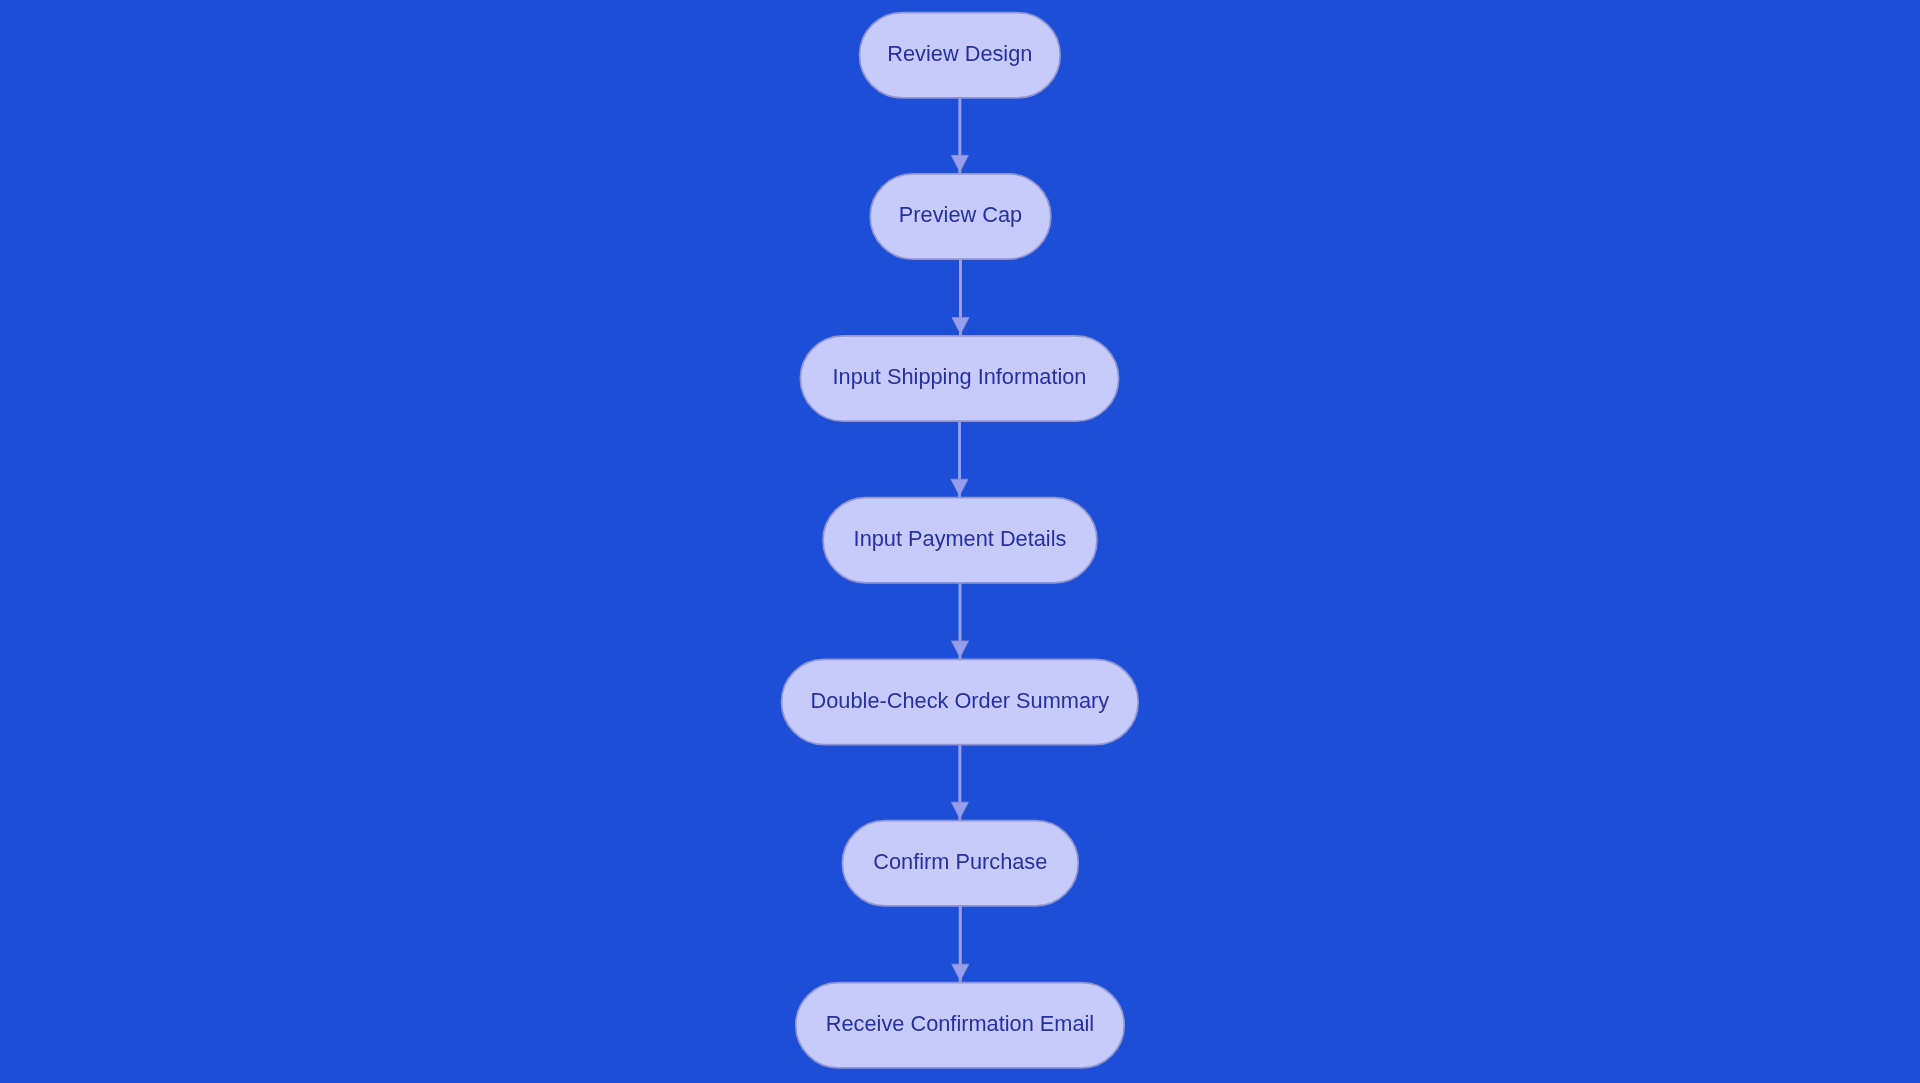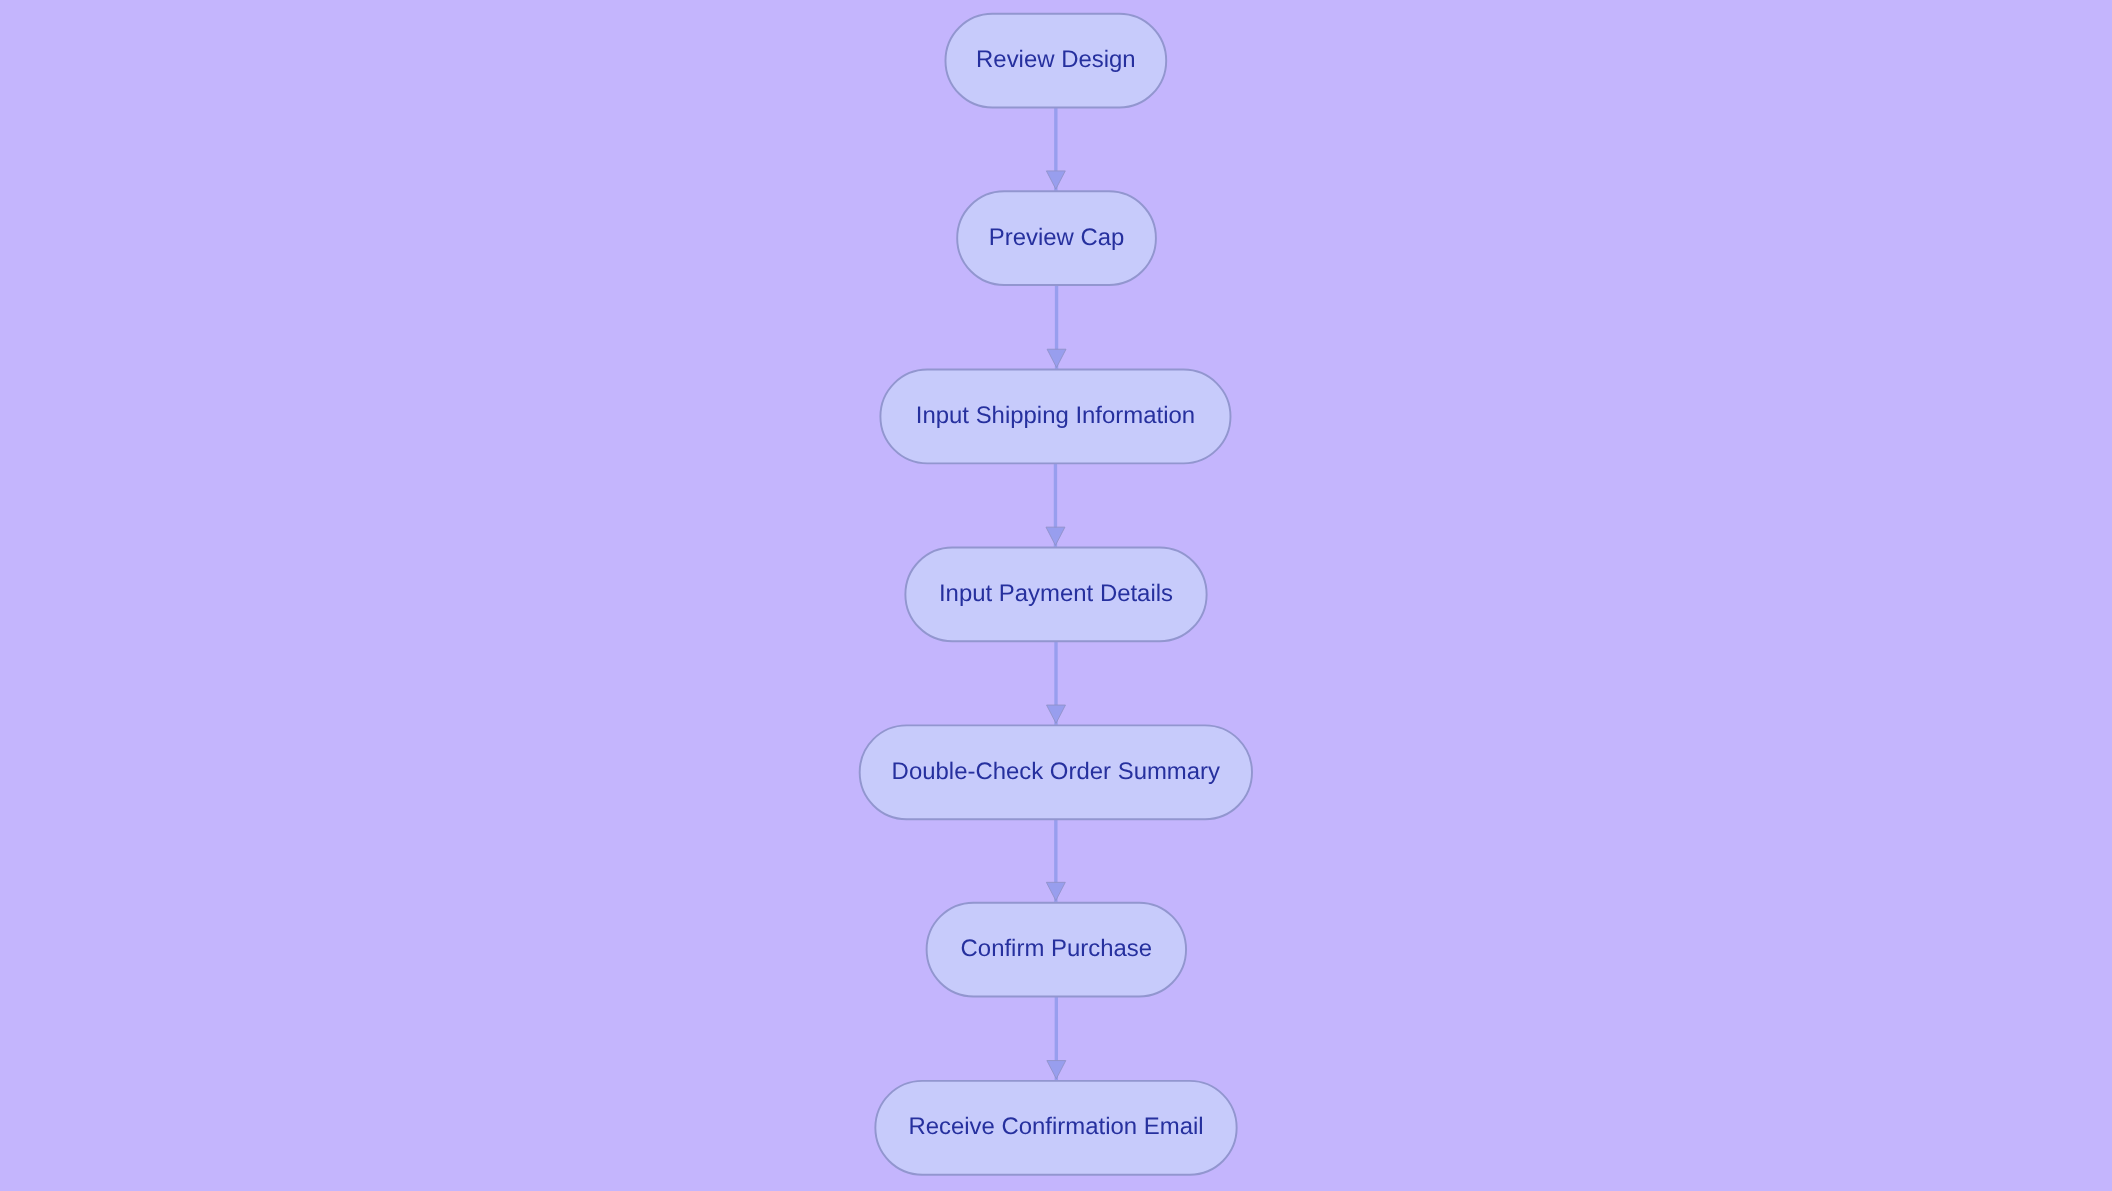--- a/index.html
+++ b/index.html
@@ -8,21 +8,21 @@
     padding: 0;
     width: 1920px;
     height: 1083px;
     background: #ffffff;
     overflow: hidden;
   }
   #flowchart-root {
     position: relative;
     width: 1920px;
     height: 1083px;
-    background: #c4b5fd;
+    background: #1d4ed8;
   }
   svg.flow-svg {
     position: absolute;
     left: 0;
     top: 0;
     width: 1920px;
     height: 1083px;
     display: block;
     
     transform: translateZ(0);

